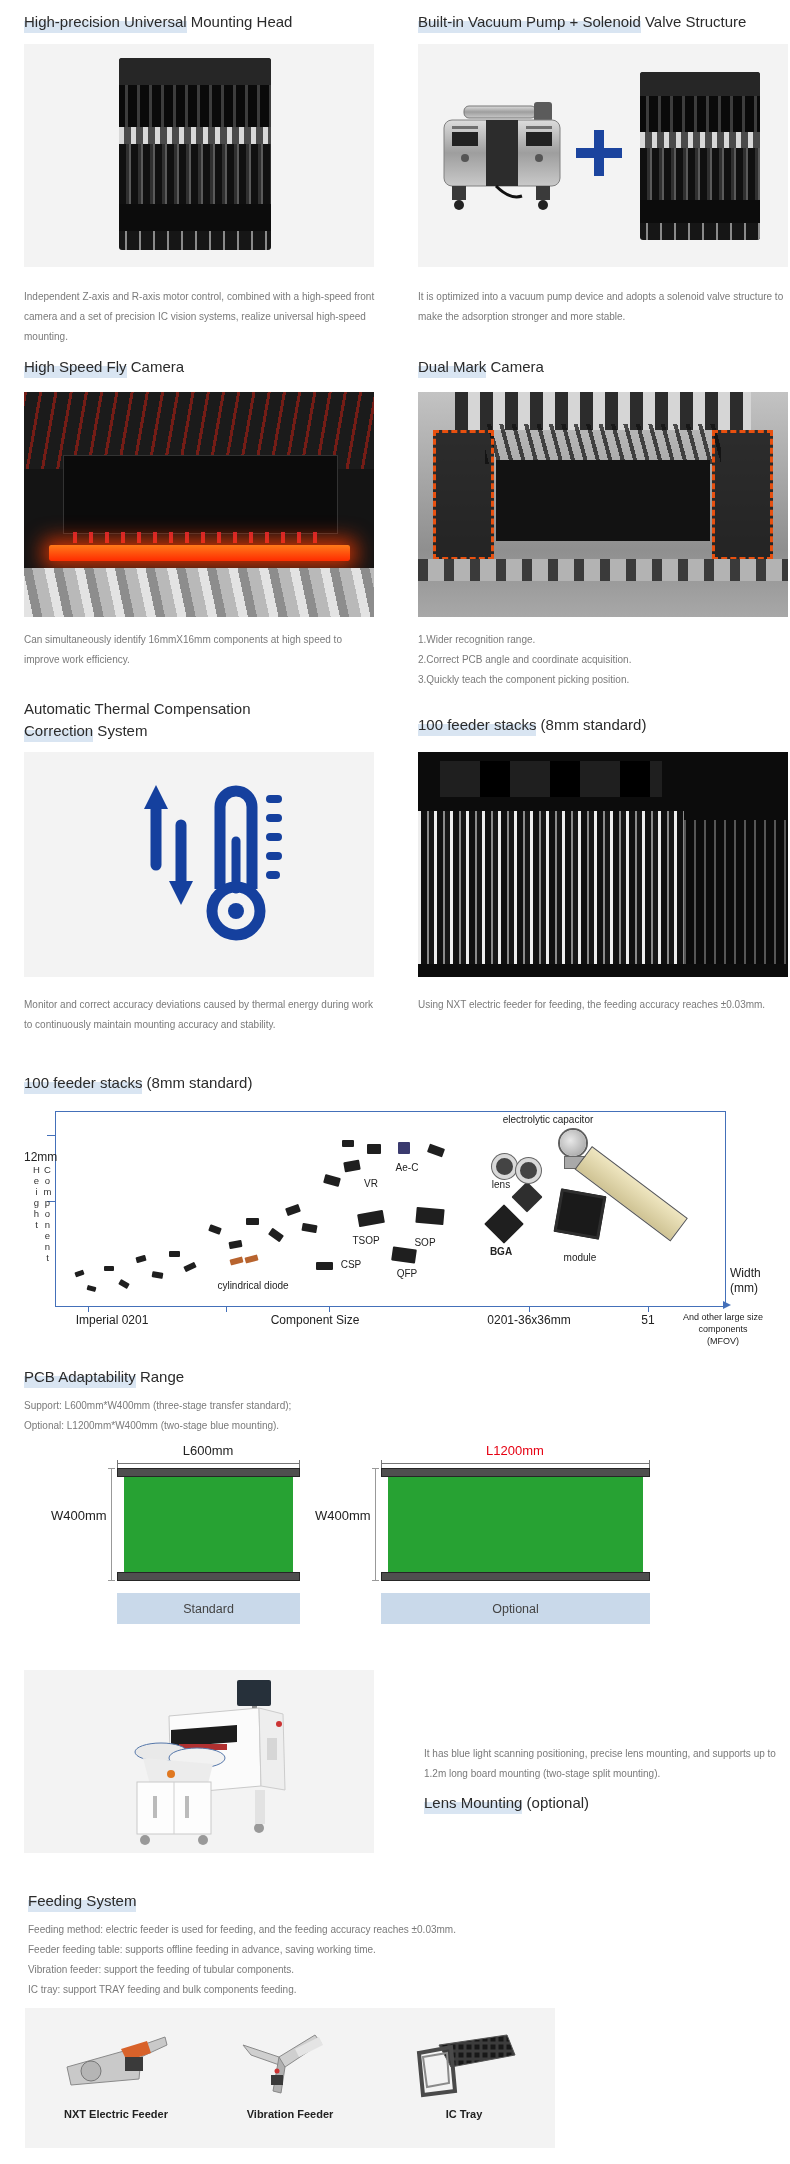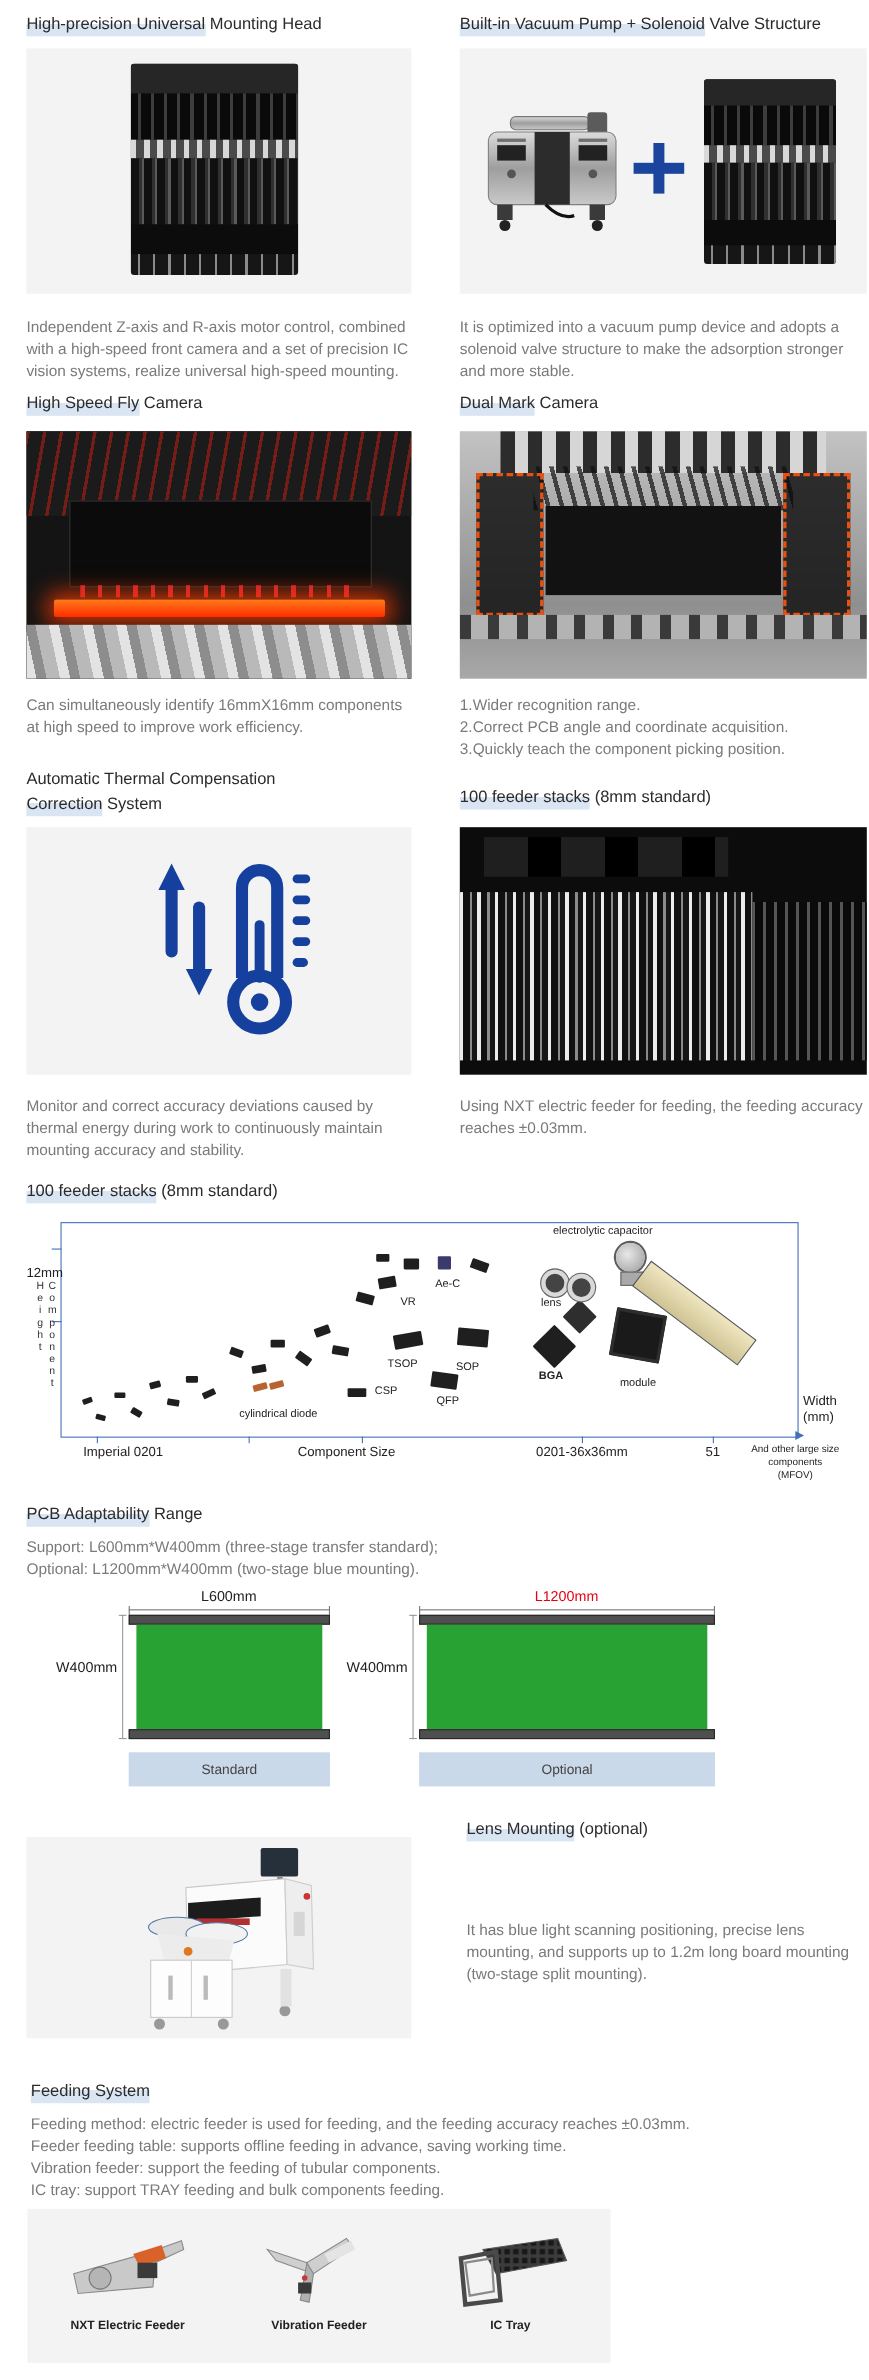--- a/index.html
+++ b/index.html
@@ -1,20 +1,20 @@
 <!DOCTYPE html>
 <html><head>
 <meta charset="utf-8">
 <style>
   html,body{margin:0;padding:0;background:#fff;}
   .page{position:relative;width:790px;height:2164px;background:#fff;overflow:hidden;
         font-family:"Liberation Sans","DejaVu Sans",sans-serif;}
   .h{position:absolute;font-size:15px;font-weight:500;color:#2b2b2b;line-height:22px;white-space:nowrap;}
   .h .mark{background-image:linear-gradient(transparent 42%,#d9e5f2 42%);padding-bottom:3px;}
-  .p{position:absolute;font-size:14px;color:#7a7a7a;line-height:20px;}
+  .p{position:absolute;font-size:10px;color:#7a7a7a;line-height:20px;}
   .box{position:absolute;background:#f3f3f3;}
   .photo{position:absolute;overflow:hidden;}
   
   .headfig{position:relative;background:#161616;border-radius:3px;overflow:hidden;}
   .headfig .b1{height:14%;background:#262626;}
   .headfig .b2{height:22%;background:repeating-linear-gradient(90deg,#0a0a0a 0 6px,#3d3d3d 6px 9px,#0a0a0a 9px 12px);}
   .headfig .b3{height:9%;background:repeating-linear-gradient(90deg,#d8d8d8 0 5px,#4a4a4a 5px 12px);}
   .headfig .b4{height:31%;background:repeating-linear-gradient(90deg,#101010 0 7px,#303030 7px 10px,#5a5a5a 10px 12px);}
   .headfig .b5{height:14%;background:#0c0c0c;}
   .headfig .b6{height:10%;background:repeating-linear-gradient(90deg,transparent 0 6px,#8a8a8a 6px 8px,transparent 8px 14px);}
@@ -323,21 +323,21 @@
       <line x1="65" y1="104" x2="65" y2="156" stroke="#cfcfcf"></line>
       <rect x="44" y="118" width="4" height="22" fill="#bbb"></rect>
         <rect x="76" y="118" width="4" height="22" fill="#bbb"></rect>
       <circle cx="36" cy="162" r="5" fill="#999"></circle>
         <circle cx="94" cy="162" r="5" fill="#999"></circle>
       <circle cx="150" cy="150" r="5" fill="#999"></circle>
         <rect x="146" y="112" width="10" height="34" fill="#e2e2e2"></rect>
       <circle cx="62" cy="96" r="4" fill="#e07820"></circle>
     </svg>
   </div>
-  <div class="h" style="left:424px;top:1652px;text-align:center;"><span class="mark">Lens Mounting</span><span> (optional)</span></div>
+  <div class="h" style="left:424px;top:1792px;text-align:center;"><span class="mark">Lens Mounting</span><span> (optional)</span></div>
   <div class="p" style="left:424px;top:1744px;width:356px;">It has blue light scanning positioning, precise lens mounting, and supports up to 1.2m long board mounting (two-stage split mounting).</div>
 
   <div class="h" style="left:28px;top:1890px;"><span class="mark">Feeding System</span><span></span></div>
   <div class="p" style="left:28px;top:1920px;width:700px;">
     <div>Feeding method: electric feeder is used for feeding, and the feeding accuracy reaches ±0.03mm.</div>
     <div>Feeder feeding table: supports offline feeding in advance, saving working time.</div>
     <div>Vibration feeder: support the feeding of tubular components.</div>
     <div>IC tray: support TRAY feeding and bulk components feeding.</div>
   </div>
 

